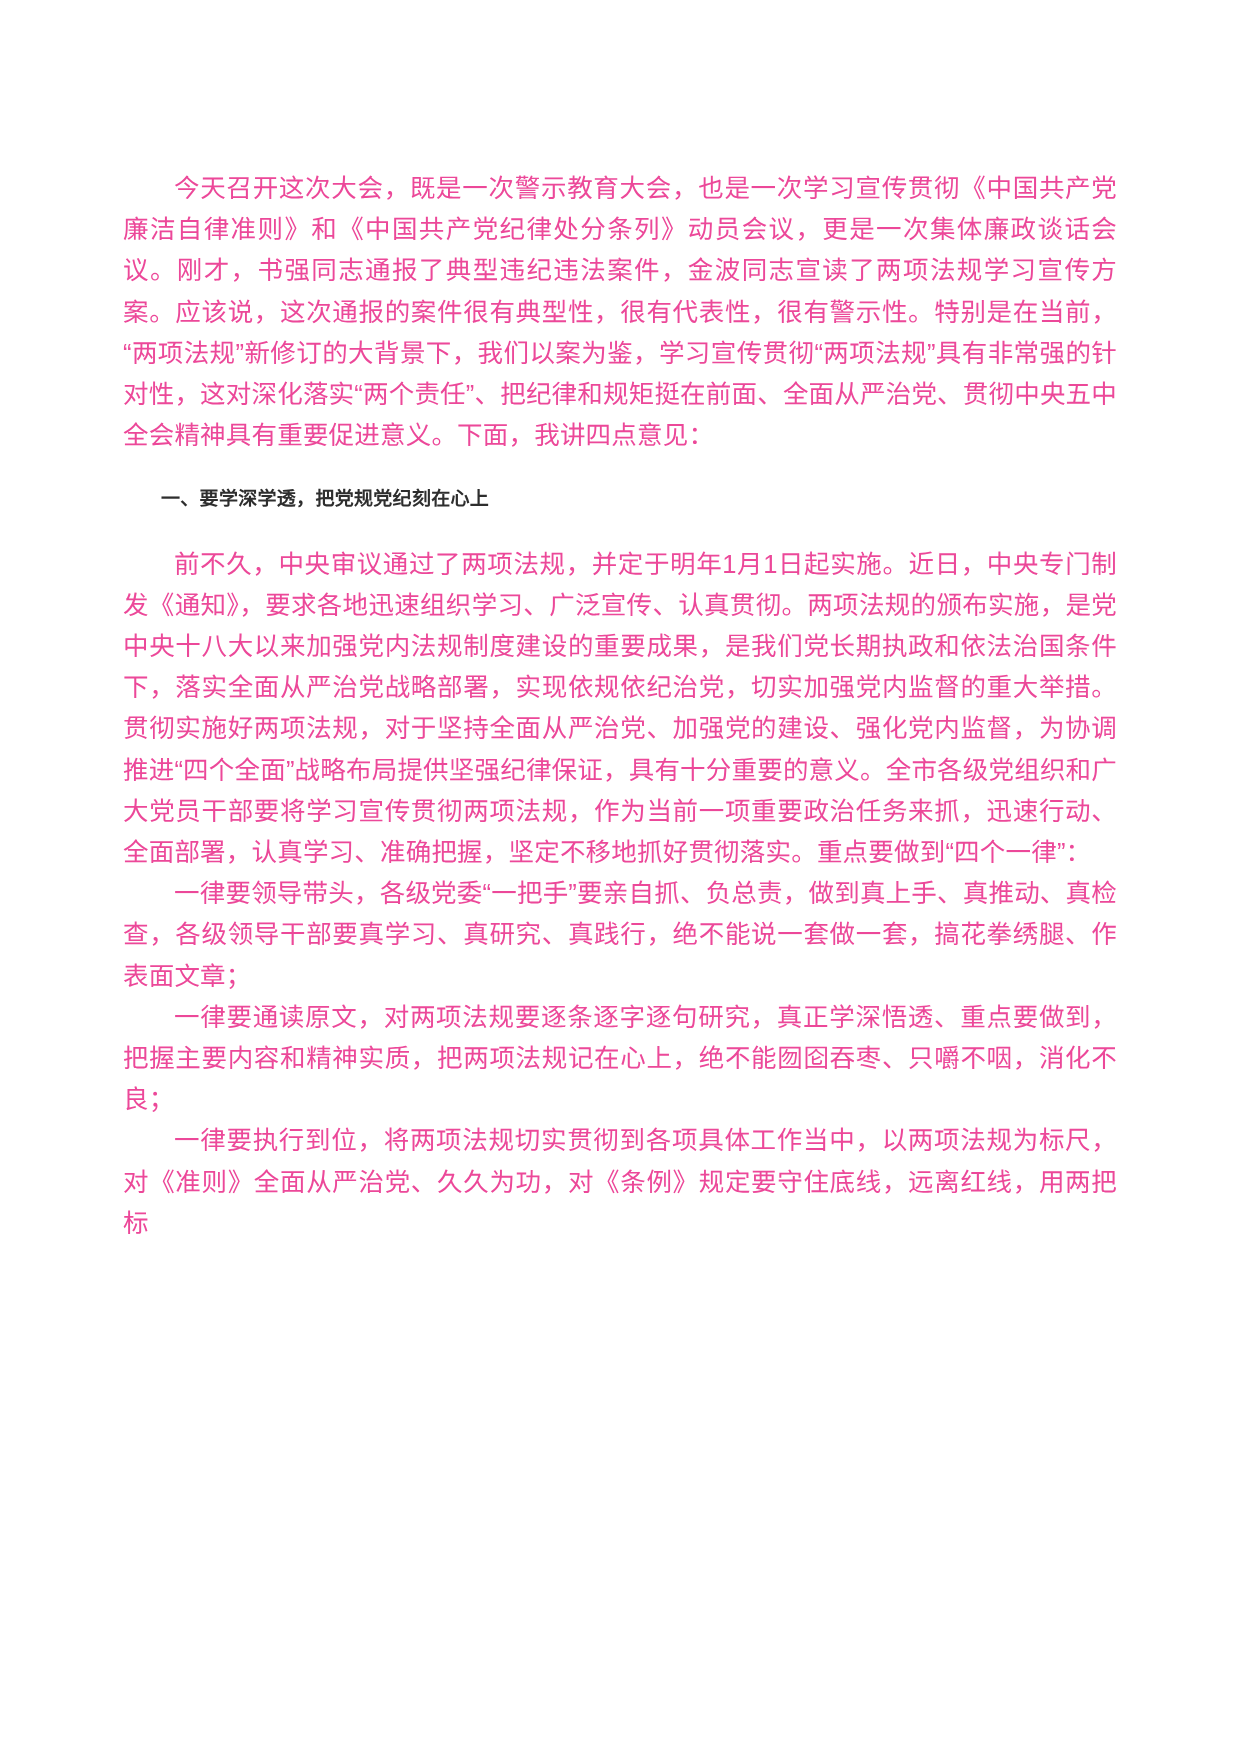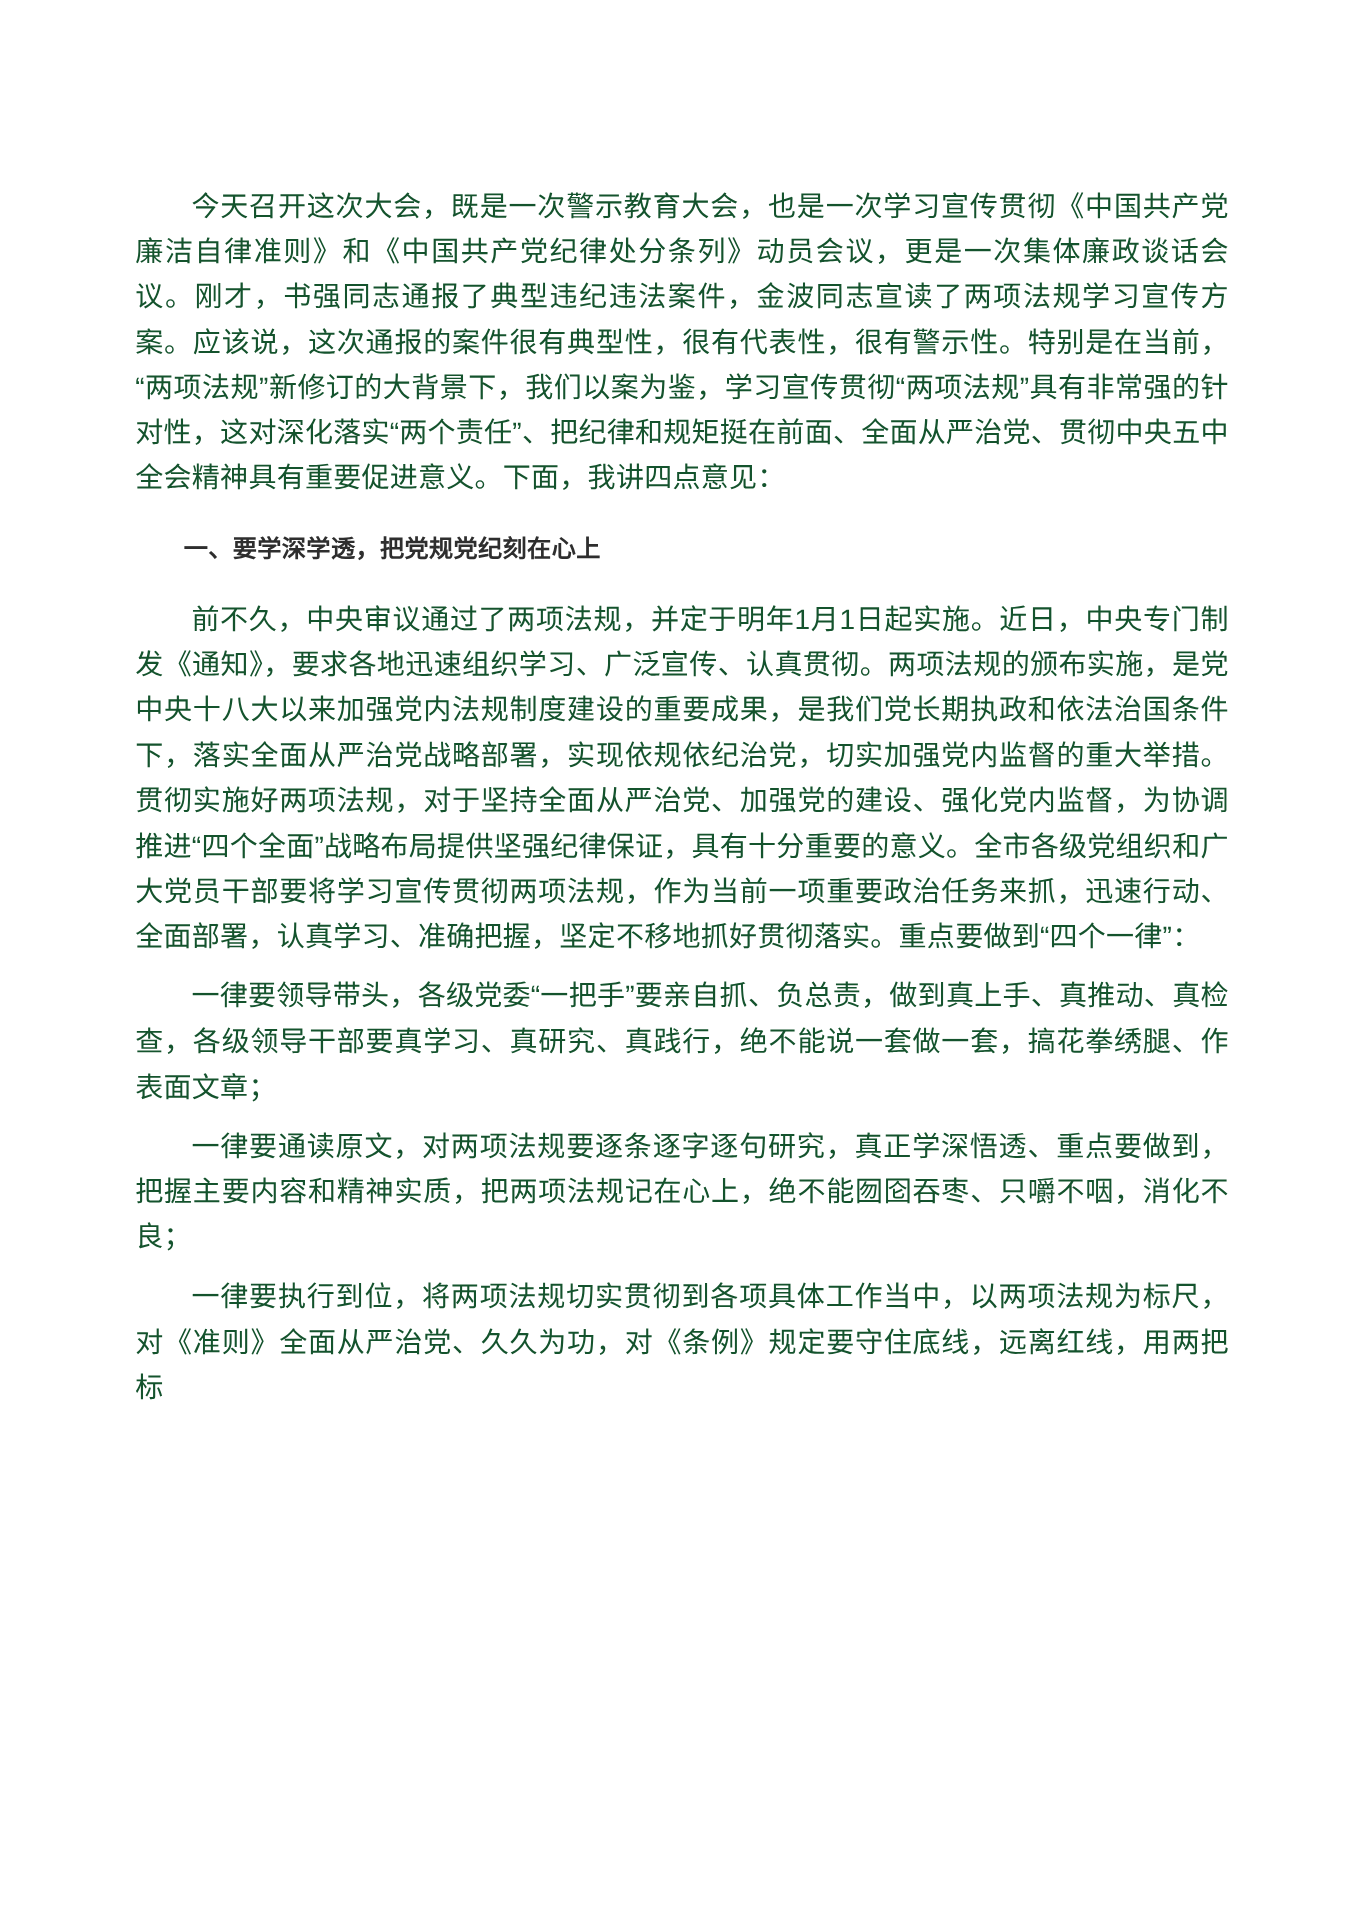--- a/index.html
+++ b/index.html
@@ -25,38 +25,37 @@
     top: 168px;
     width: 994px;
   }
 
   
   .para {
     margin: 0 0 0px 0;
     padding: 0;
     font-size: 25.5px;
     line-height: 41.2px;
-    color: #14532d;
+    color: #ec4899;
     text-align: justify;
     text-justify: inter-character;
     text-indent: 2em;
     letter-spacing: 0.2px;
     font-weight: 400;
     word-break: break-all;
   }
 
   .para + .para {
-    margin-top: 13px;
   }
 
   
   .section-heading {
     margin: 22px 0 14px 0;
     padding: 0;
-    font-size: 22px;
+    font-size: 19px;
     line-height: 41.2px;
     color: #2e2e2e;
     font-weight: 700;
     text-indent: 2em;
     text-align: left;
     letter-spacing: 0.3px;
   }
 
   .section-heading + .para {
     margin-top: 24px;

